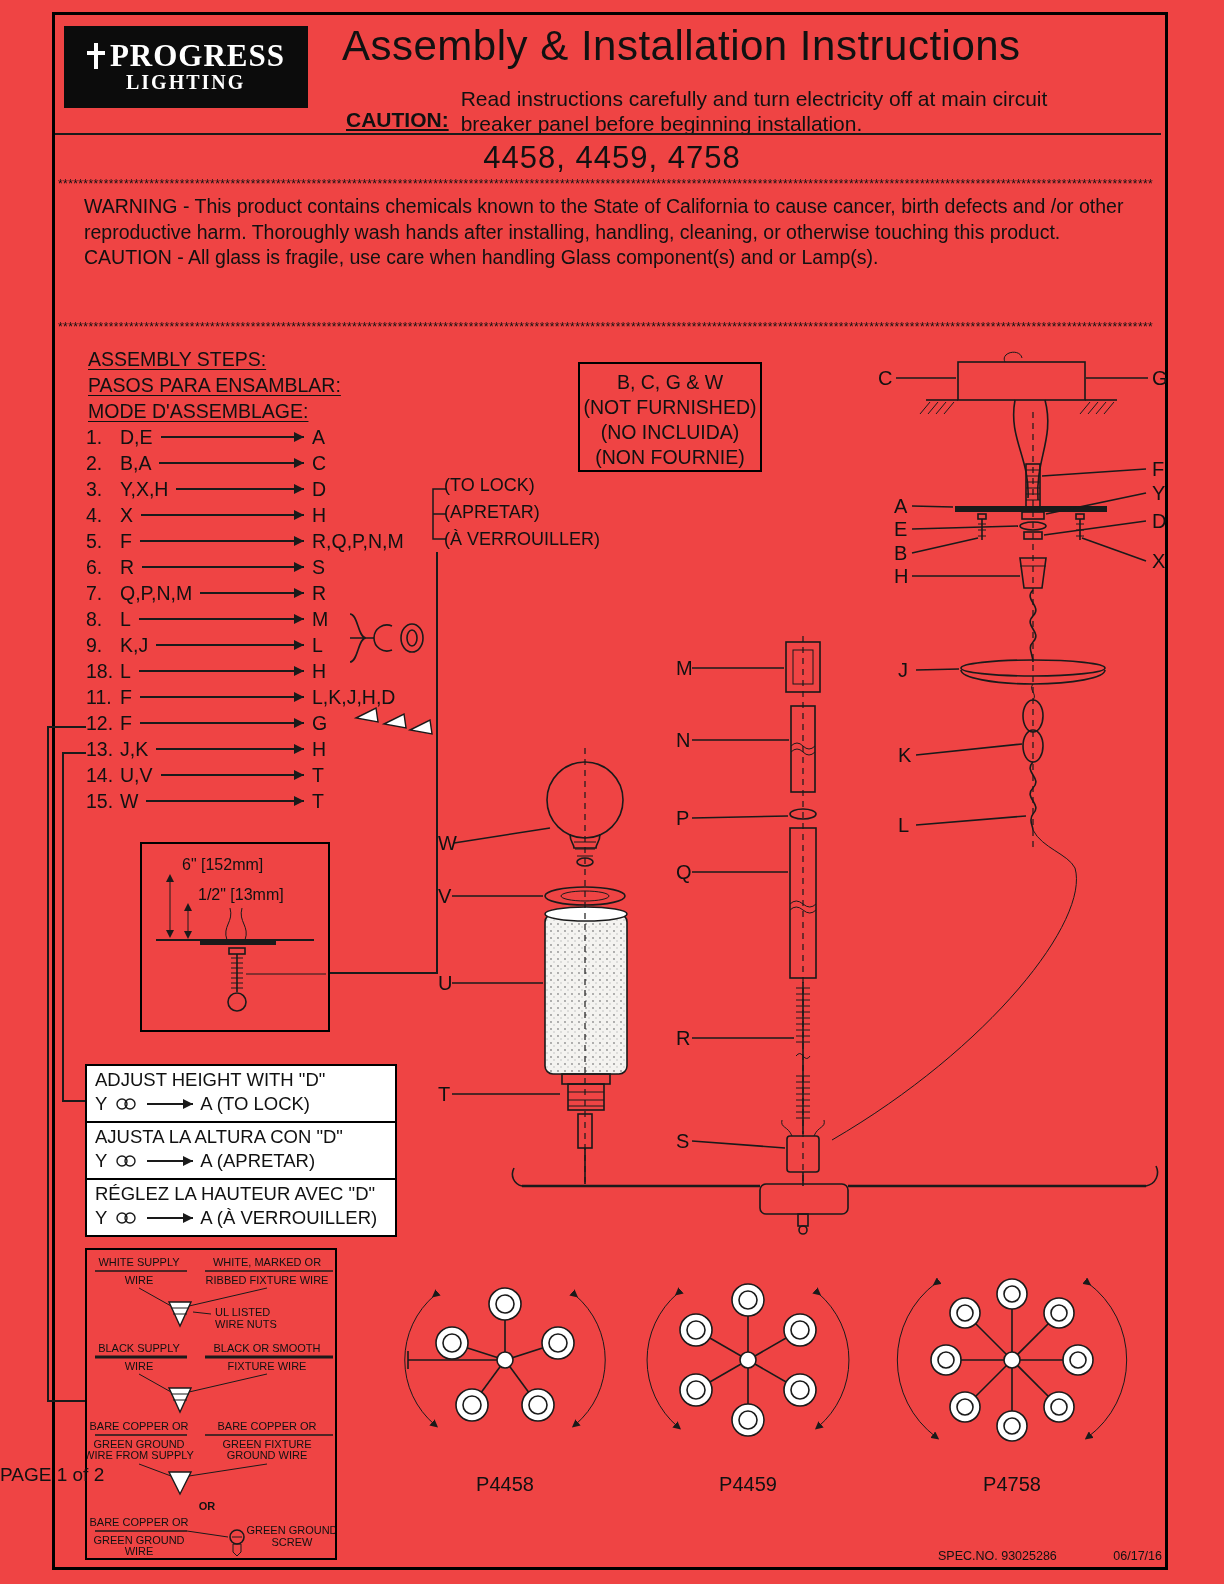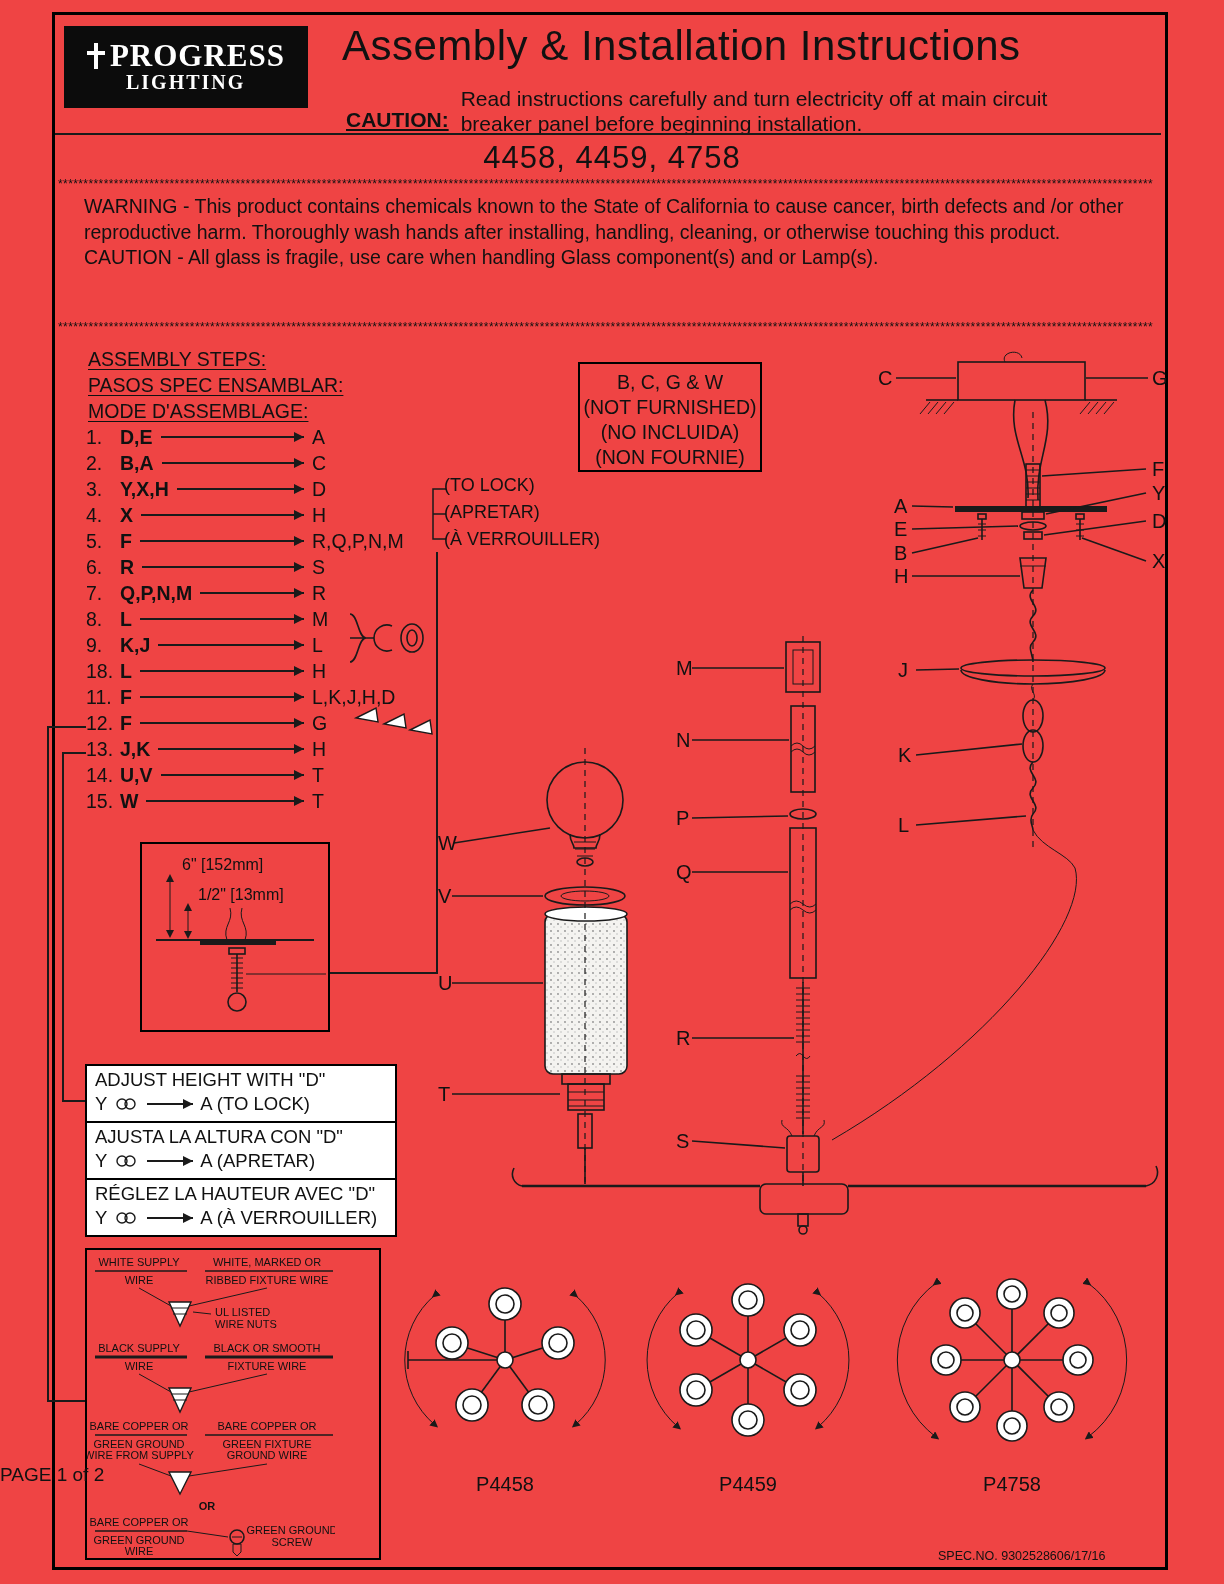--- a/index.html
+++ b/index.html
@@ -24,59 +24,59 @@
   .warnings { left:84px; top:194px; width:1066px; font-size:19.5px; line-height:25.5px; }
   .warnings p { margin:0; }
 
   
   .asm-headings { left:88px; top:346px; font-size:19.5px; line-height:26px; }
   .asm-headings div { text-decoration:underline; text-underline-offset:3px; }
   .steps { left:86px; top:424px; font-size:19.5px; }
   .step { display:flex; align-items:center; height:26px; width:350px; }
   .lead { flex:0 0 218px; display:flex; align-items:center; }
   .num { width:34px; }
-  .from { white-space:nowrap;font-weight:bold; }
+  .from { white-space:nowrap; }
   .arr { flex:1; height:2px; background:#1a1a1a; margin-left:8px; position:relative; }
   .arr::after { content:""; position:absolute; right:0; top:-4.5px; width:0; height:0;
     border-left:10px solid #1a1a1a; border-top:5px solid transparent; border-bottom:5px solid transparent; }
   .to { padding-left:8px; white-space:nowrap; }
   .lock-notes { left:444px; top:472px; font-size:18px; line-height:27px; }
 
   .nf-box { left:578px; top:362px; width:184px; height:110px; border:2px solid #000; box-sizing:border-box;
             text-align:center; font-size:19.5px; line-height:25px; padding-top:6px; }
 
   .dim-box { left:140px; top:842px; width:190px; height:190px; border:2px solid #000; box-sizing:border-box; }
 
   .adjust { left:85px; top:1066px; width:312px; }
   .adj-box { border:2px solid #000; padding:3px 8px 6px; margin-top:-2px; font-size:18.5px; background:#fff; }
   .adj-line2 { display:flex; align-items:center; gap:7px; margin-top:2px; }
   .adj-arr { width:46px; height:2px; background:#1a1a1a; position:relative; }
   .adj-arr::after { content:""; position:absolute; right:0; top:-4.5px; width:0; height:0;
     border-left:10px solid #1a1a1a; border-top:5px solid transparent; border-bottom:5px solid transparent; }
   .coil circle { fill:none; stroke:#1a1a1a; stroke-width:1.4; }
 
-  .wiring-box { left:85px; top:1248px; width:296px; height:312px; border:2px solid #000; box-sizing:border-box;text-decoration:underline; }
+  .wiring-box { left:85px; top:1248px; width:252px; height:312px; border:2px solid #000; box-sizing:border-box;text-decoration:underline; }
 
   
   .dsvg *, .bsvg *, .ringsvg *, .wsvg * { stroke:#1a1a1a; stroke-width:1.6; fill:none; }
   .dsvg text, .bsvg text, .wsvg text { stroke:none; fill:#111; font-family:"Liberation Sans", sans-serif; }
   .dsvg text, .bsvg text { font-size:20px; }
   .wsvg text { font-size:11px; }
   .dsvg .f, .bsvg .f { fill:#1a1a1a; stroke:none; }
   .dsvg .thin, .bsvg .thin, .wsvg .thin { stroke-width:1; }
   .dsvg .dash { stroke-dasharray:6 5; stroke-width:1.2; }
   .dsvg .lamp, .bsvg .lamp { fill:#fff; }
   .wsvg .w3 { stroke-width:3.2; }
   .wsvg .nut { fill:#fff; stroke-width:1.4; }
   .wsvg .orb { font-weight:bold; }
   .nutsvg path { stroke:#1a1a1a; fill:#fff; stroke-width:1.4; }
   .locksvg path { stroke:#1a1a1a; fill:none; stroke-width:1.5; }
 
   .footer-page { left:0; top:1464px; width:1124px; font-size:19px; }
-  .footer-spec { left:938px; top:1549px; width:224px; display:flex; justify-content:flex-start; font-size:12.5px; }
+  .footer-spec { left:938px; top:1549px; width:224px; display:flex; justify-content:space-between; font-size:12.5px; }
 </style>
 </head>
 <body>
 
 <div class="page">
 
   <div class="frame"></div>
 
   <div class="abs logo">
     <div class="logo-row">
@@ -97,21 +97,21 @@
   <div class="abs stars" style="top:177px;">************************************************************************************************************************************************************************************************************************</div>
 
   <div class="abs warnings">
     <p>WARNING -  This product contains chemicals known to the State of California to cause cancer, birth defects and /or other reproductive harm.  Thoroughly wash hands after installing, handling, cleaning, or otherwise touching this product.</p>
     <p>CAUTION - All glass is fragile, use care when handling Glass component(s) and or Lamp(s).</p>
   </div>
   <div class="abs stars" style="top:320px;">************************************************************************************************************************************************************************************************************************</div>
 
   <div class="abs asm-headings">
     <div>ASSEMBLY STEPS:</div>
-    <div>PASOS SPEC ENSAMBLAR:</div>
+    <div>PASOS PARA ENSAMBLAR:</div>
     <div>MODE D'ASSEMBLAGE:</div>
   </div>
 
   <div class="abs steps">
     <div class="step">
         <span class="lead">
           <span class="num">1.</span>
           <span class="from">D,E</span>
           <span class="arr"></span>
         </span>

